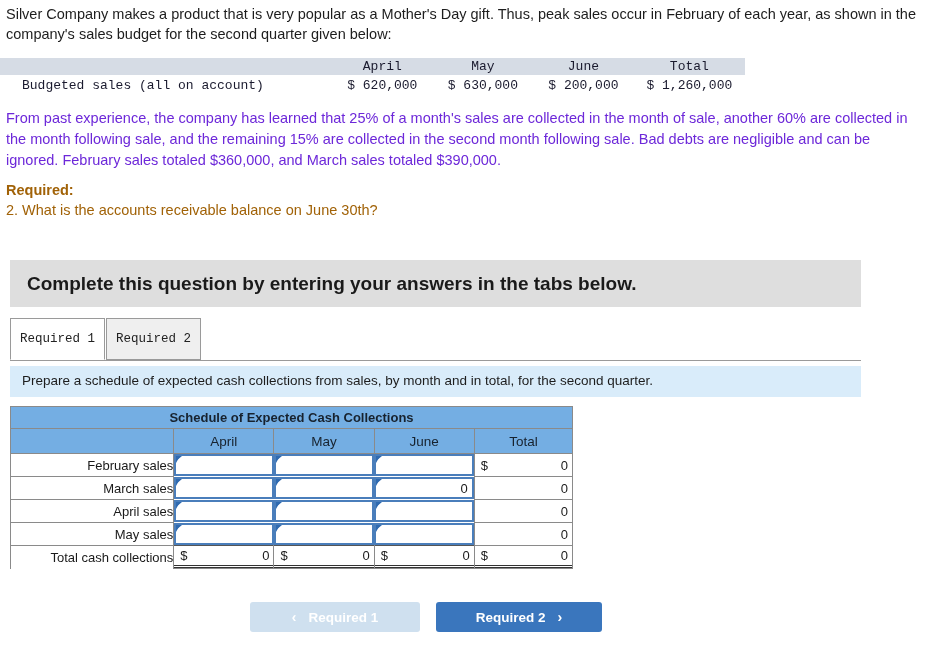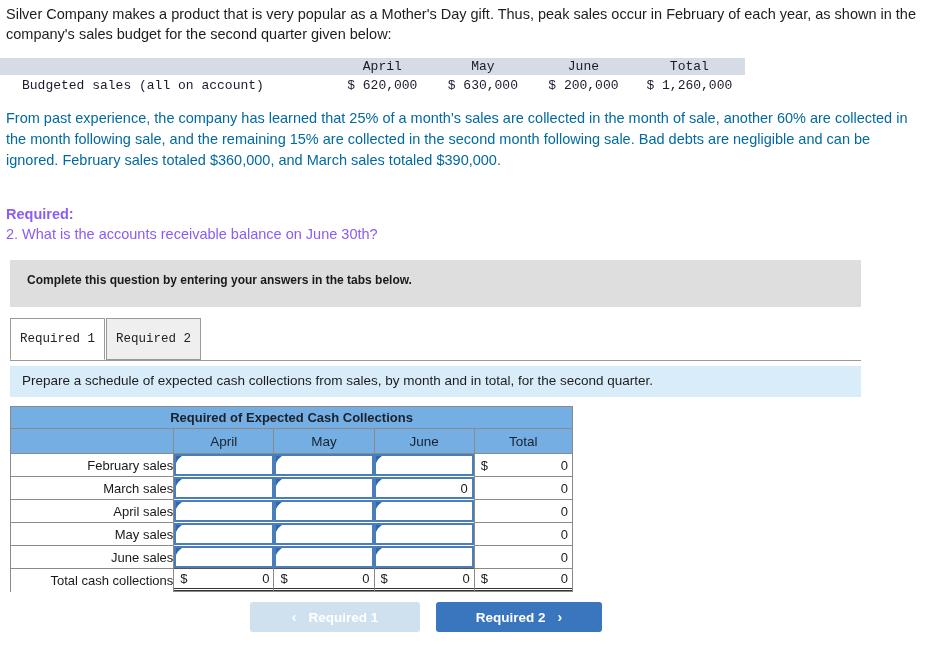--- a/index.html
+++ b/index.html
@@ -59,48 +59,47 @@
   .b-tot  { width: 115px; text-align: center; }
 
   
   .para2 {
     position: absolute;
     left: 6px;
     top: 108px;
     width: 912px;
     font-size: 14.5px;
     line-height: 21px;
-    color: #0369a1;
+    color: #6d28d9;
   }
   .required-block {
     position: absolute;
     left: 6px;
     top: 180px;
     width: 900px;
     font-size: 14.5px;
     line-height: 20px;
-    color: #8b5cf6;
-    margin-top: 24px;
+    color: #a16207;
   }
   .required-block .req-hd { font-weight: bold; }
 
   
   .gray-panel {
     position: absolute;
     left: 10px;
     top: 260px;
     width: 851px;
     height: 47px;
     background: #dedede;
   }
   .gray-panel .gp-text {
     position: absolute;
     left: 17px;
     top: 13px;
-    font-size: 12px;
+    font-size: 19px;
     font-weight: bold;
     color: #1a1a1a;
   }
 
   
   .tabstrip {
     position: absolute;
     left: 10px;
     top: 318px;
     width: 851px;
@@ -351,21 +350,21 @@
 <table class="sched">
   <colgroup>
     <col class="col-lbl">
       <col class="col-mon">
       <col class="col-mon">
       <col class="col-mon">
       <col class="col-tot">
   </colgroup>
   <thead>
     <tr>
-      <td class="sc-title" colspan="5">Required of Expected Cash Collections</td>
+      <td class="sc-title" colspan="5">Schedule of Expected Cash Collections</td>
     </tr>
     <tr>
       <td class="sc-head blank"></td>
       <td class="sc-head">April</td>
       <td class="sc-head">May</td>
       <td class="sc-head">June</td>
       <td class="sc-head">Total</td>
     </tr>
   </thead>
   <tbody>
@@ -436,37 +435,20 @@
       <td class="editable">
         <div class="inp"></div>
       </td>
       <td>
         <div class="money noc">
           <span class="val">0</span>
         </div>
       </td>
     </tr>
 
-    <tr>
-      <td class="cell-lbl">June sales</td>
-      <td class="editable">
-        <div class="inp"></div>
-      </td>
-      <td class="editable">
-        <div class="inp"></div>
-      </td>
-      <td class="editable">
-        <div class="inp"></div>
-      </td>
-      <td>
-        <div class="money noc">
-          <span class="val">0</span>
-        </div>
-      </td>
-    </tr>
 
     <tr class="total-row">
       <td class="cell-lbl">Total cash collections</td>
       <td>
         <div class="money">
           <span class="cur">$</span>
           <span class="val">0</span>
         </div>
       </td>
       <td>

